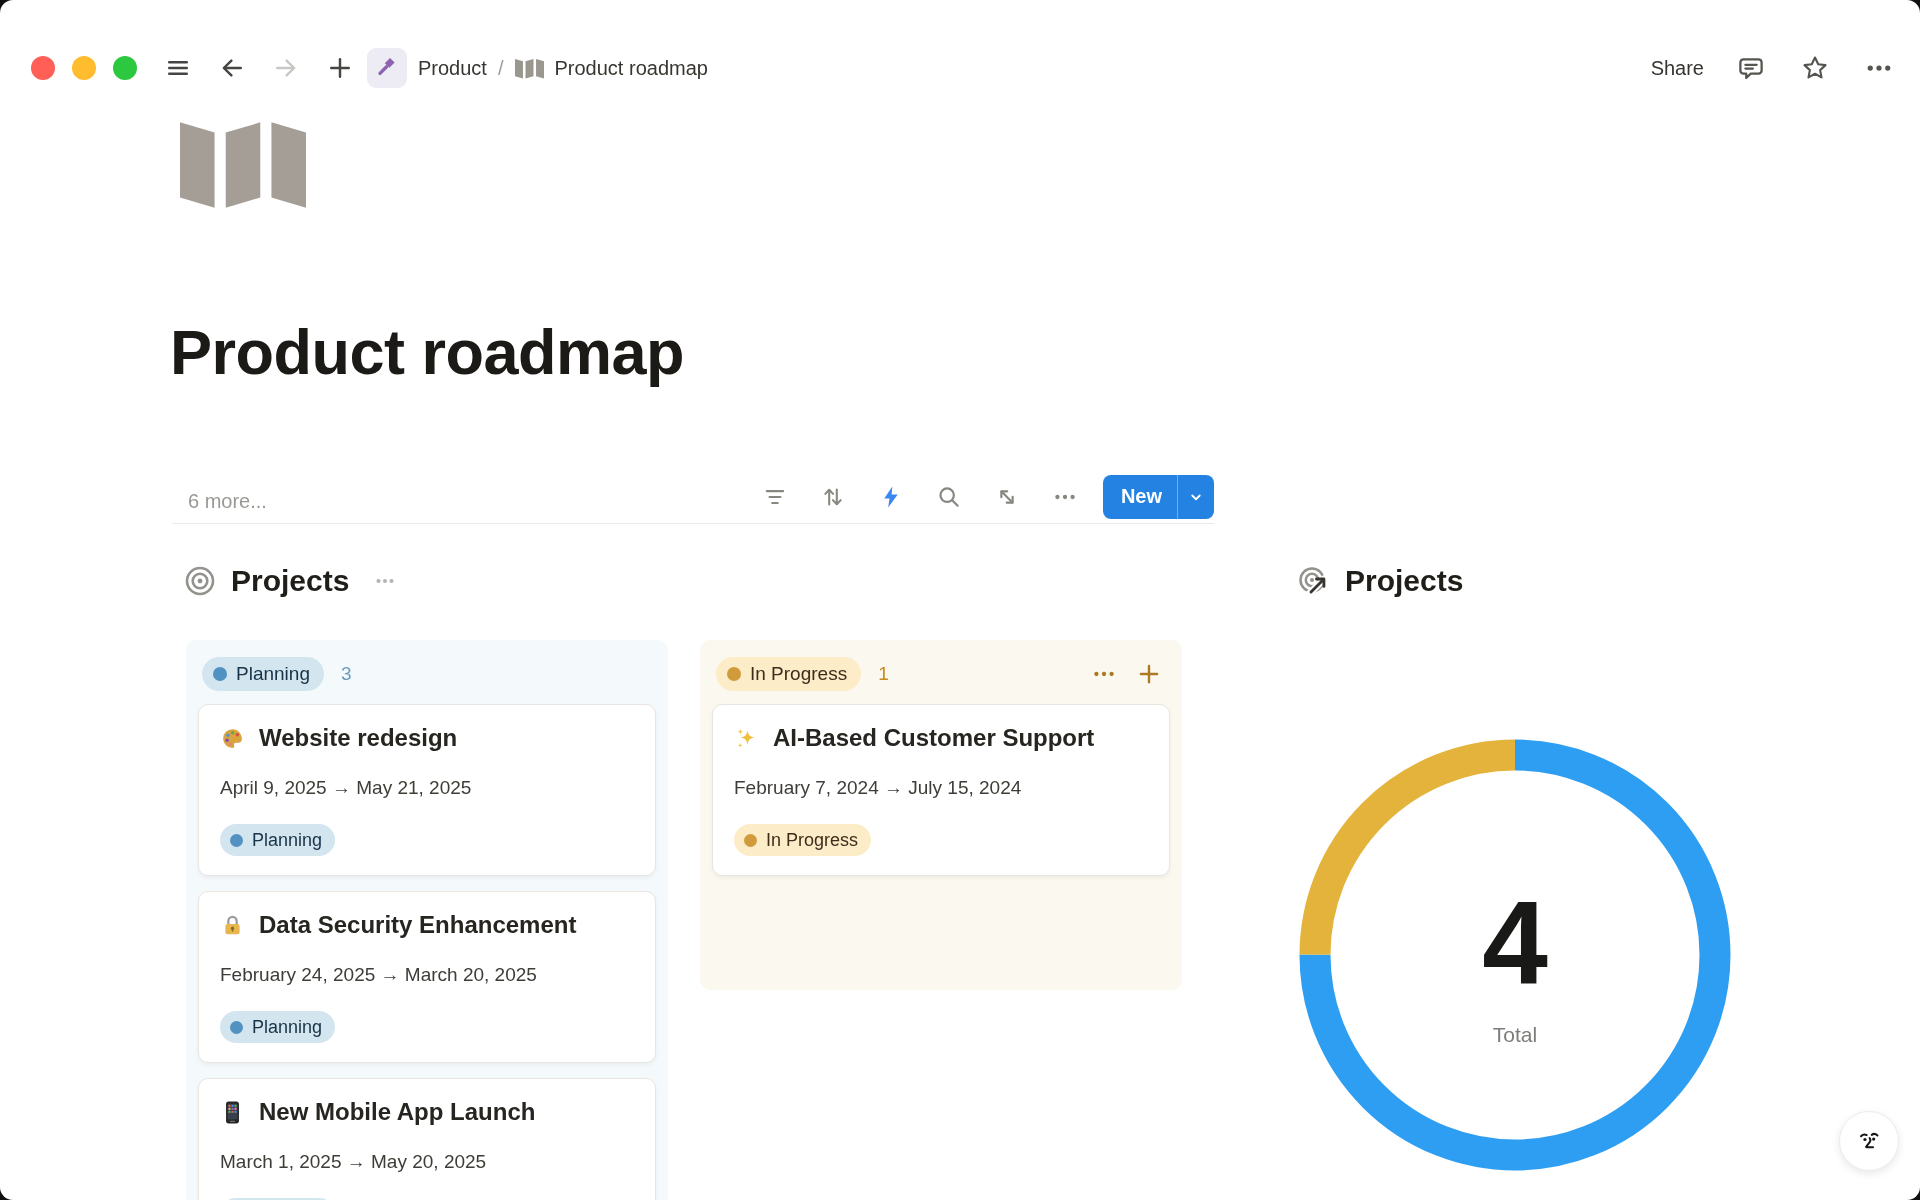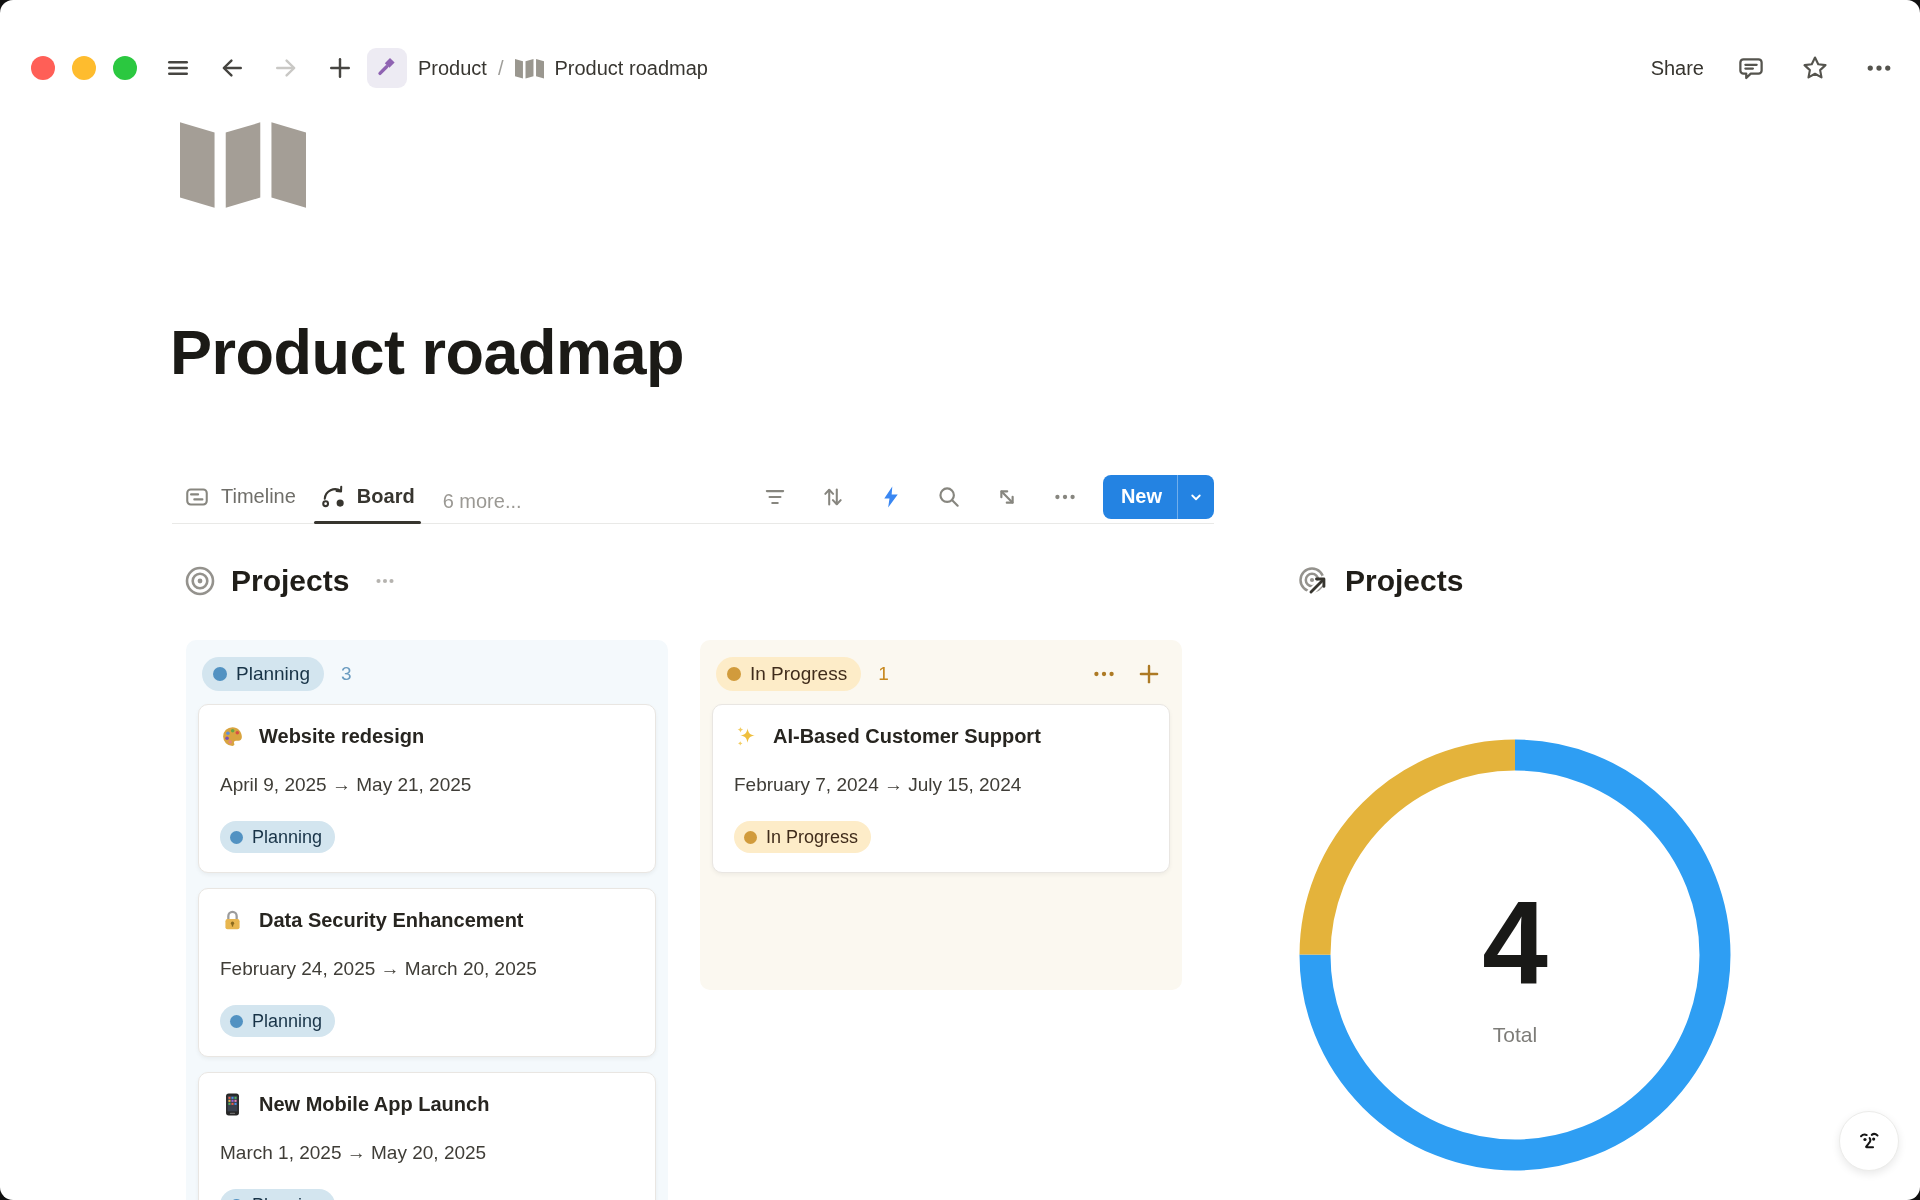--- a/index.html
+++ b/index.html
@@ -60,21 +60,21 @@
   .col-planning .group-pill{background:#d3e5ef;color:#183347;}
   .col-progress .group-pill{background:#fdecc8;color:#402c1b;}
   .col-planning .pill-dot{background:#5292c2;}
   .col-progress .pill-dot{background:#d19b3c;}
   .col-count{margin-left:17px;font-size:19px;font-weight:500;}
   .col-planning .col-count{color:#6b9cc0;}
   .col-progress .col-count{color:#c8891f;}
   .col-head-icons{margin-left:auto;display:flex;gap:19px;align-items:center;}
 
   .card{background:#fff;border:1px solid #e9e6e2;border-radius:10px;padding:19px 21px;box-shadow:0 2px 4px rgba(15,15,15,.05);margin-bottom:15px;cursor:pointer;}
-  .card-title{display:flex;align-items:center;gap:14px;font-size:20px;font-weight:600;color:#272520;}
+  .card-title{display:flex;align-items:center;gap:14px;font-size:24px;font-weight:600;color:#272520;}
   .card-dates{margin-top:25px;font-size:19px;color:#3f3d37;}
   .card-pill{margin-top:25px;display:inline-flex;align-items:center;gap:9px;height:32px;padding:0 13px 0 10px;border-radius:16px;font-size:18px;}
   .col-planning .card-pill{background:#d3e5ef;color:#183347;}
   .col-progress .card-pill{background:#fdecc8;color:#402c1b;}
   .card-pill .pill-dot{width:13px;height:13px;}
 
   .new-project{display:flex;align-items:center;gap:13px;height:62px;border:1px solid #f0e7d2;border-radius:10px;padding:0 18px;font-size:20px;color:#c28a2e;font-weight:500;cursor:pointer;box-sizing:border-box;}
 
   
   .chart{position:absolute;left:1295px;top:735px;width:440px;height:440px;}
@@ -178,43 +178,20 @@
   <div class="page-icon">
     <svg width="126" height="96" viewBox="0 0 124 94" fill="#a49e96">
         <polygon points="0,8 34,18 34,92 0,82"></polygon>
         <polygon points="45,18 79,8 79,82 45,92"></polygon>
         <polygon points="90,8 124,18 124,92 90,82"></polygon>
       </svg>
   </div>
   <h1 class="page-title">Product roadmap</h1>
 
   <div class="viewbar vb-left">
-    <div class="tabs">
-      <div class="tab">
-        <span style="display:flex;">
-          <svg width="26" height="26" viewBox="0 0 24 24" fill="none" stroke="#87867f" stroke-width="1.9" stroke-linecap="round">
-              <rect x="3" y="5" width="18" height="14" rx="3.2"></rect>
-              <line x1="6.5" y1="9.6" x2="13" y2="9.6"></line>
-              <line x1="9.5" y1="14.2" x2="17" y2="14.2"></line>
-            </svg>
-        </span>
-        <span class="tab-label">Timeline</span>
-      </div>
-      <div class="tab active">
-        <span style="display:flex;">
-          <svg width="26" height="26" viewBox="0 0 24 24">
-              <circle cx="5.2" cy="18.2" r="2.2" fill="none" stroke="#37352f" stroke-width="1.9"></circle>
-              <circle cx="18.6" cy="17.6" r="3.3" fill="#37352f"></circle>
-              <path d="M4.4,13.6 A9.6,9.6 0 0 1 19.2,6.4" fill="none" stroke="#37352f" stroke-width="1.9" stroke-linecap="round"></path>
-              <polyline points="19.6,2.6 19.4,6.8 15.2,6.4" fill="none" stroke="#37352f" stroke-width="1.9" stroke-linecap="round" stroke-linejoin="round"></polyline>
-            </svg>
-        </span>
-        <span class="tab-label">Board</span>
-      </div>
-    </div>
     <span class="more-views">6 more...</span>
     <span class="vb-spacer"></span>
     <div class="toolbar">
       <span class="icon-btn">
         <svg width="26" height="26" viewBox="0 0 24 24" stroke="#87867f" stroke-width="2" stroke-linecap="round">
             <line x1="4.5" y1="6.5" x2="19.5" y2="6.5"></line>
             <line x1="7" y1="12" x2="17" y2="12"></line>
             <line x1="9.5" y1="17.5" x2="14.5" y2="17.5"></line>
           </svg>
       </span>

